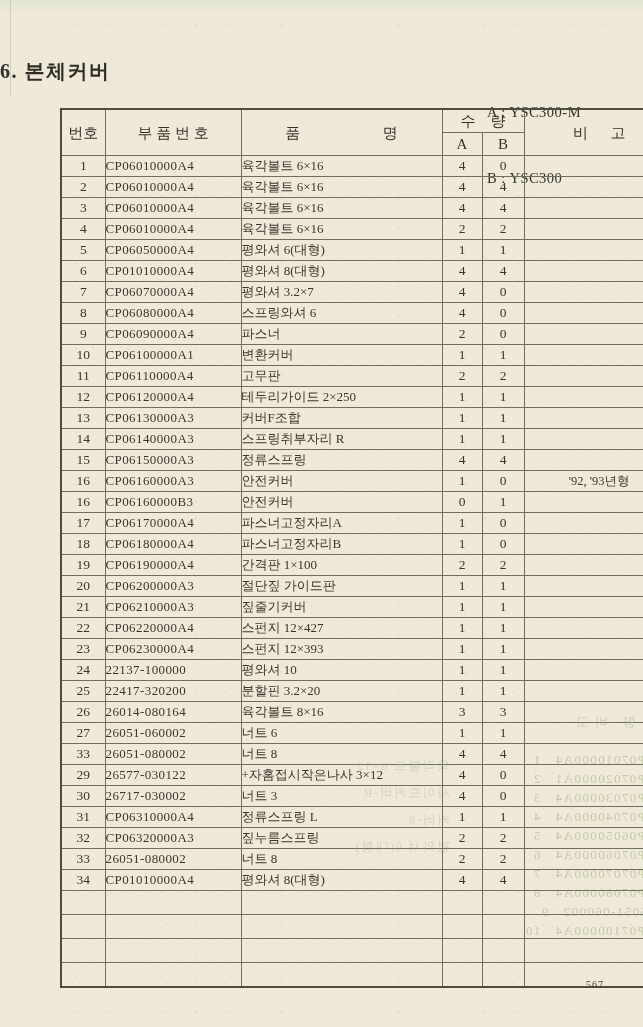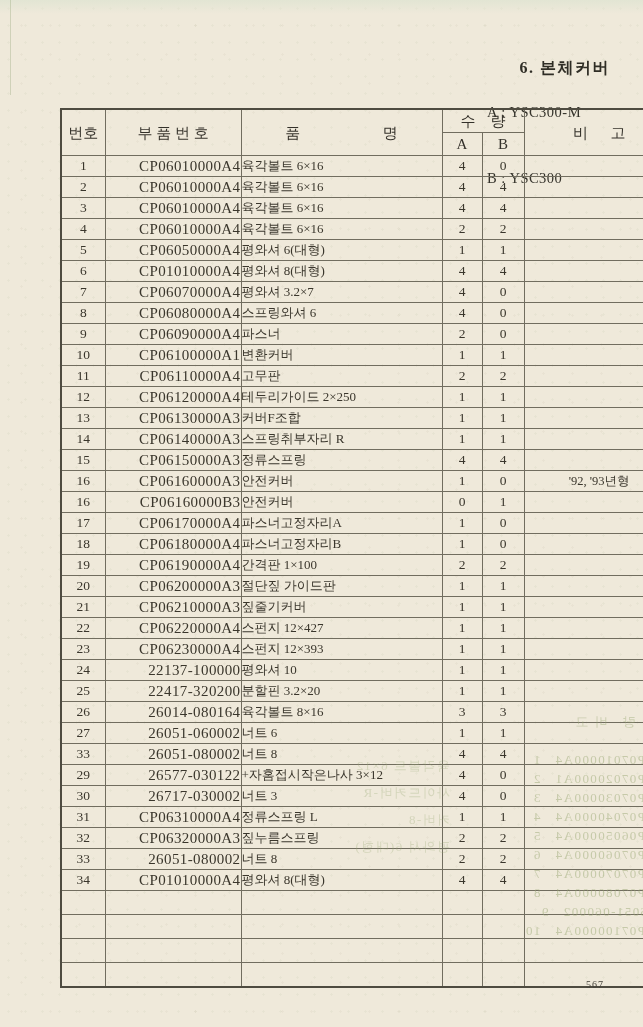--- a/index.html
+++ b/index.html
@@ -22,22 +22,22 @@
     content:"";position:absolute;left:0;top:0;right:0;height:14px;
     background:linear-gradient(#e2e5d3,rgba(226,229,211,0));
     pointer-events:none;
   }
   .edge-line{
     position:absolute;left:10px;top:0;width:1px;height:95px;
     background:rgba(150,165,120,0.35);
   }
   .doc-title{
     position:absolute;left:0;top:58px;width:610px;
-    text-align:right;
-    font-size:16px;font-weight:bold;color:#2f2d25;
+    text-align:left;
+    font-size:20px;font-weight:bold;color:#2f2d25;
     letter-spacing:1.5px;
   }
   .models{
     position:absolute;left:487px;top:57px;
     font-size:14.5px;color:#35332b;line-height:22px;
     letter-spacing:0.5px;white-space:pre;
   }
   table.parts{
     position:absolute;left:16px;top:108px;
     width:614px;
@@ -53,21 +53,21 @@
   thead th{
     font-weight:normal;font-size:15px;
     text-align:center;height:22px;line-height:22px;
     color:#34312a;
   }
   tbody td{
     height:20px;line-height:20px;font-size:13px;
   }
   tbody tr.empty td{height:23px;}
   .c-no{text-align:center;font-size:13.5px;}
-  .c-part{text-align:right;font-size:15px;letter-spacing:0.4px;}
+  .c-part{text-align:left;font-size:13px;letter-spacing:0.4px;}
   .c-name{text-align:left;padding-left:8px;}
   .c-a,.c-b{text-align:center;font-size:13.5px;}
   .c-remark{text-align:center;padding-left:12px;font-size:12.5px;}
   .page-number{
     position:absolute;left:586px;top:979px;
     font-size:10px;color:#45423a;letter-spacing:1px;
   }
   
   .ghost{position:absolute;pointer-events:none;color:rgba(152,168,116,0.48);}
   .ghost .ghost-line{

